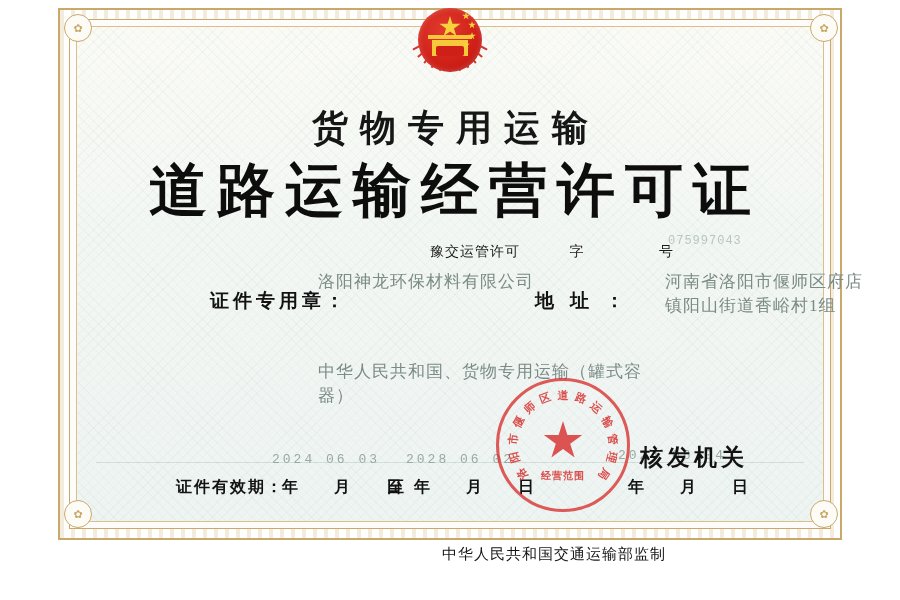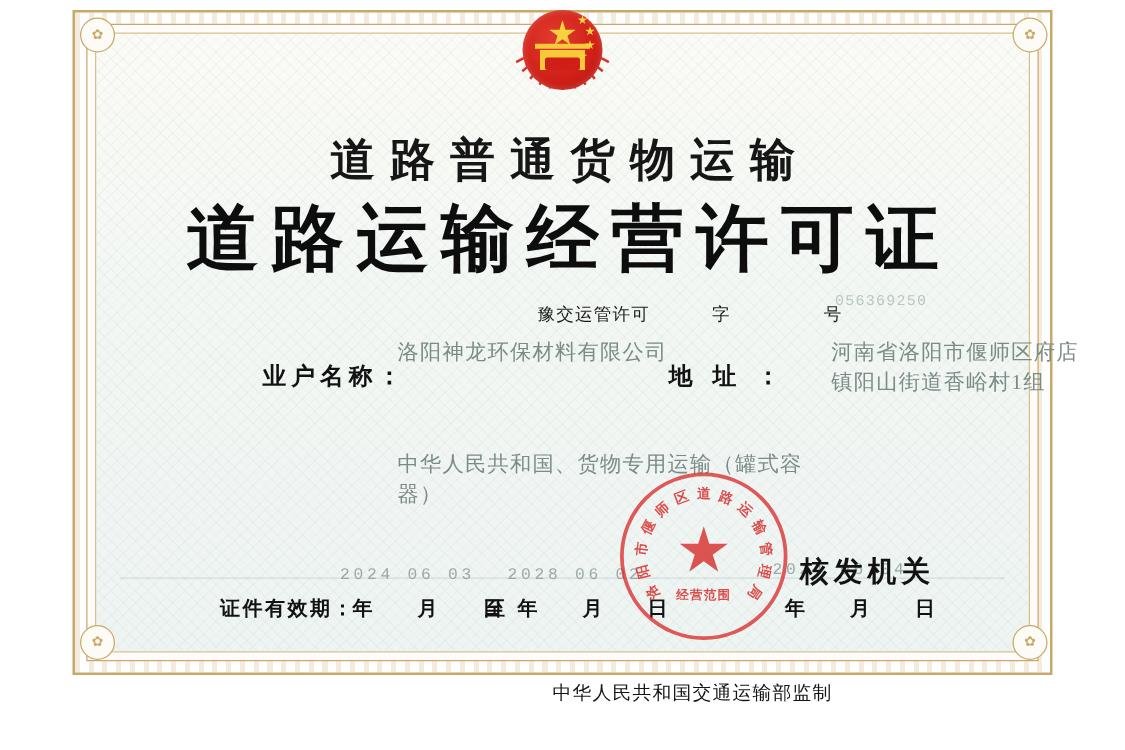--- a/index.html
+++ b/index.html
@@ -409,34 +409,34 @@
     </div>
     <div class="disc"></div>
     <div class="star"></div>
     <div class="small-star" style="left:50px; top:10px;"></div>
     <div class="small-star" style="left:56px; top:19px;"></div>
     <div class="small-star" style="left:56px; top:30px;"></div>
     <div class="small-star" style="left:50px; top:39px;"></div>
     <div class="gate"></div>
   </div>
 
-  <div class="title-1">道路普通货物运输</div>
+  <div class="title-1">货物专用运输</div>
   <div class="title-2">道路运输经营许可证</div>
 
-  <div class="watermark-num">056369250</div>
+  <div class="watermark-num">075997043</div>
 
   <div class="serial-row">
     <span class="prefix">豫交运管许可</span>
     <span class="zi">字</span>
     <span class="hao">号</span>
   </div>
 
   <div class="fields">
     <div class="row">
-      <span class="label name">业户名称：</span>
+      <span class="label name">证件专用章：</span>
       <span class="value name-val">洛阳神龙环保材料有限公司</span>
       <span class="label addr">地址：</span>
       <span class="value addr-val">河南省洛阳市偃师区府店镇阳山街道香峪村1组</span>
     </div>
     <div class="row">
       <span class="value scope-val">中华人民共和国、货物专用运输（罐式容器）</span>
     </div>
   </div>
 
   <div class="seal">

